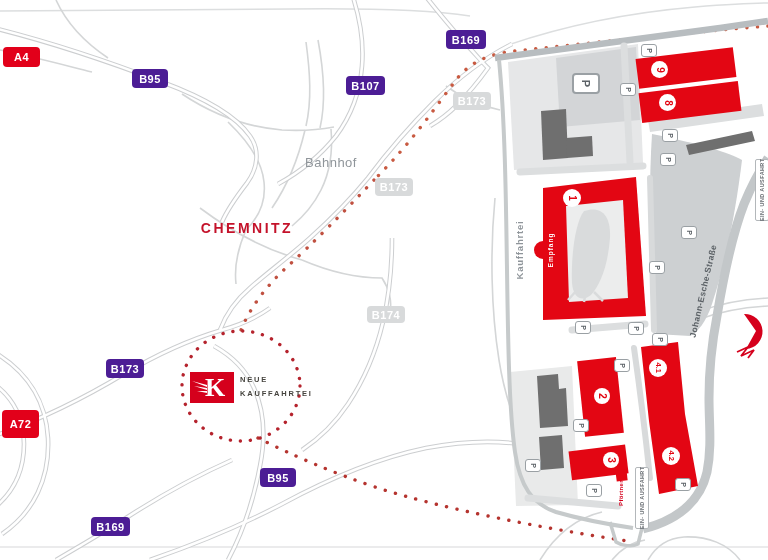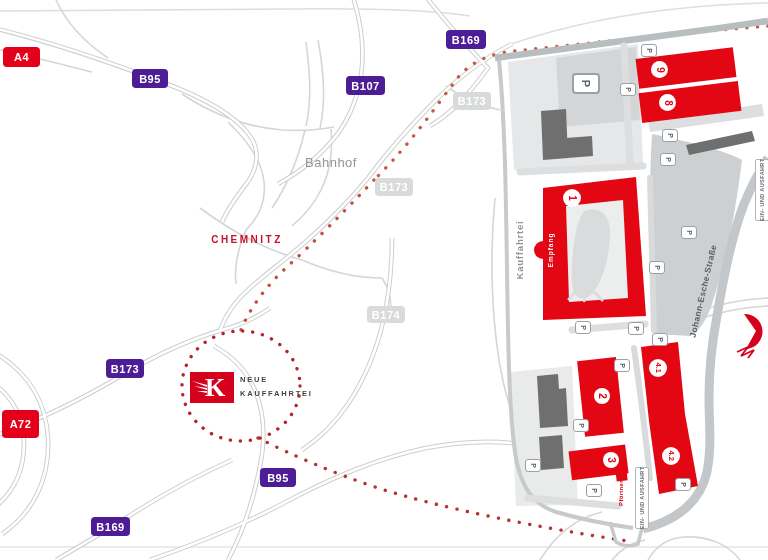--- a/index.html
+++ b/index.html
@@ -7,21 +7,21 @@
          font-family:"Liberation Sans",sans-serif;}
   .stage svg.base{position:absolute;left:0;top:0;z-index:1;}
   .lbl{position:absolute;z-index:5;white-space:nowrap;}
   .ctr{transform:translate(-50%,-50%);}
   .ctr-v{transform:translate(-50%,-50%) rotate(-90deg);}
   .badge{position:absolute;z-index:6;display:flex;align-items:center;justify-content:center;
          color:#fff;font-weight:bold;font-size:11px;letter-spacing:.5px;border-radius:4px;}
   .badge--red{background:#e2001a;}
   .badge--gray{background:#4c1d95;}
   .badge--faded{background:#d8dadb;}
-  .city{color:#c4122a;font-weight:bold;font-size:10px;letter-spacing:2.5px;margin-top:11px;}
+  .city{color:#c4122a;font-weight:bold;font-size:14px;letter-spacing:2.5px;}
   .station{color:#8f959a;font-size:13px;letter-spacing:.5px;}
   .p-badge{position:absolute;z-index:7;background:#fff;border:1px solid #9aa0a4;border-radius:3px;
            width:14px;height:11px;display:flex;align-items:center;justify-content:center;}
   .p-badge span{display:block;transform:rotate(90deg);font-weight:bold;color:#5d6368;font-size:7px;line-height:1;}
   .p-badge--lg{width:24px;height:17px;border-width:2px;border-radius:4px;}
   .p-badge--lg span{font-size:11px;}
   .num{position:absolute;z-index:7;background:#fff;border-radius:50%;
        display:flex;align-items:center;justify-content:center;}
   .num span{display:block;transform:rotate(90deg);color:#e30613;font-weight:bold;font-size:10px;line-height:1;}
   .num--sm span{font-size:7.5px;}

